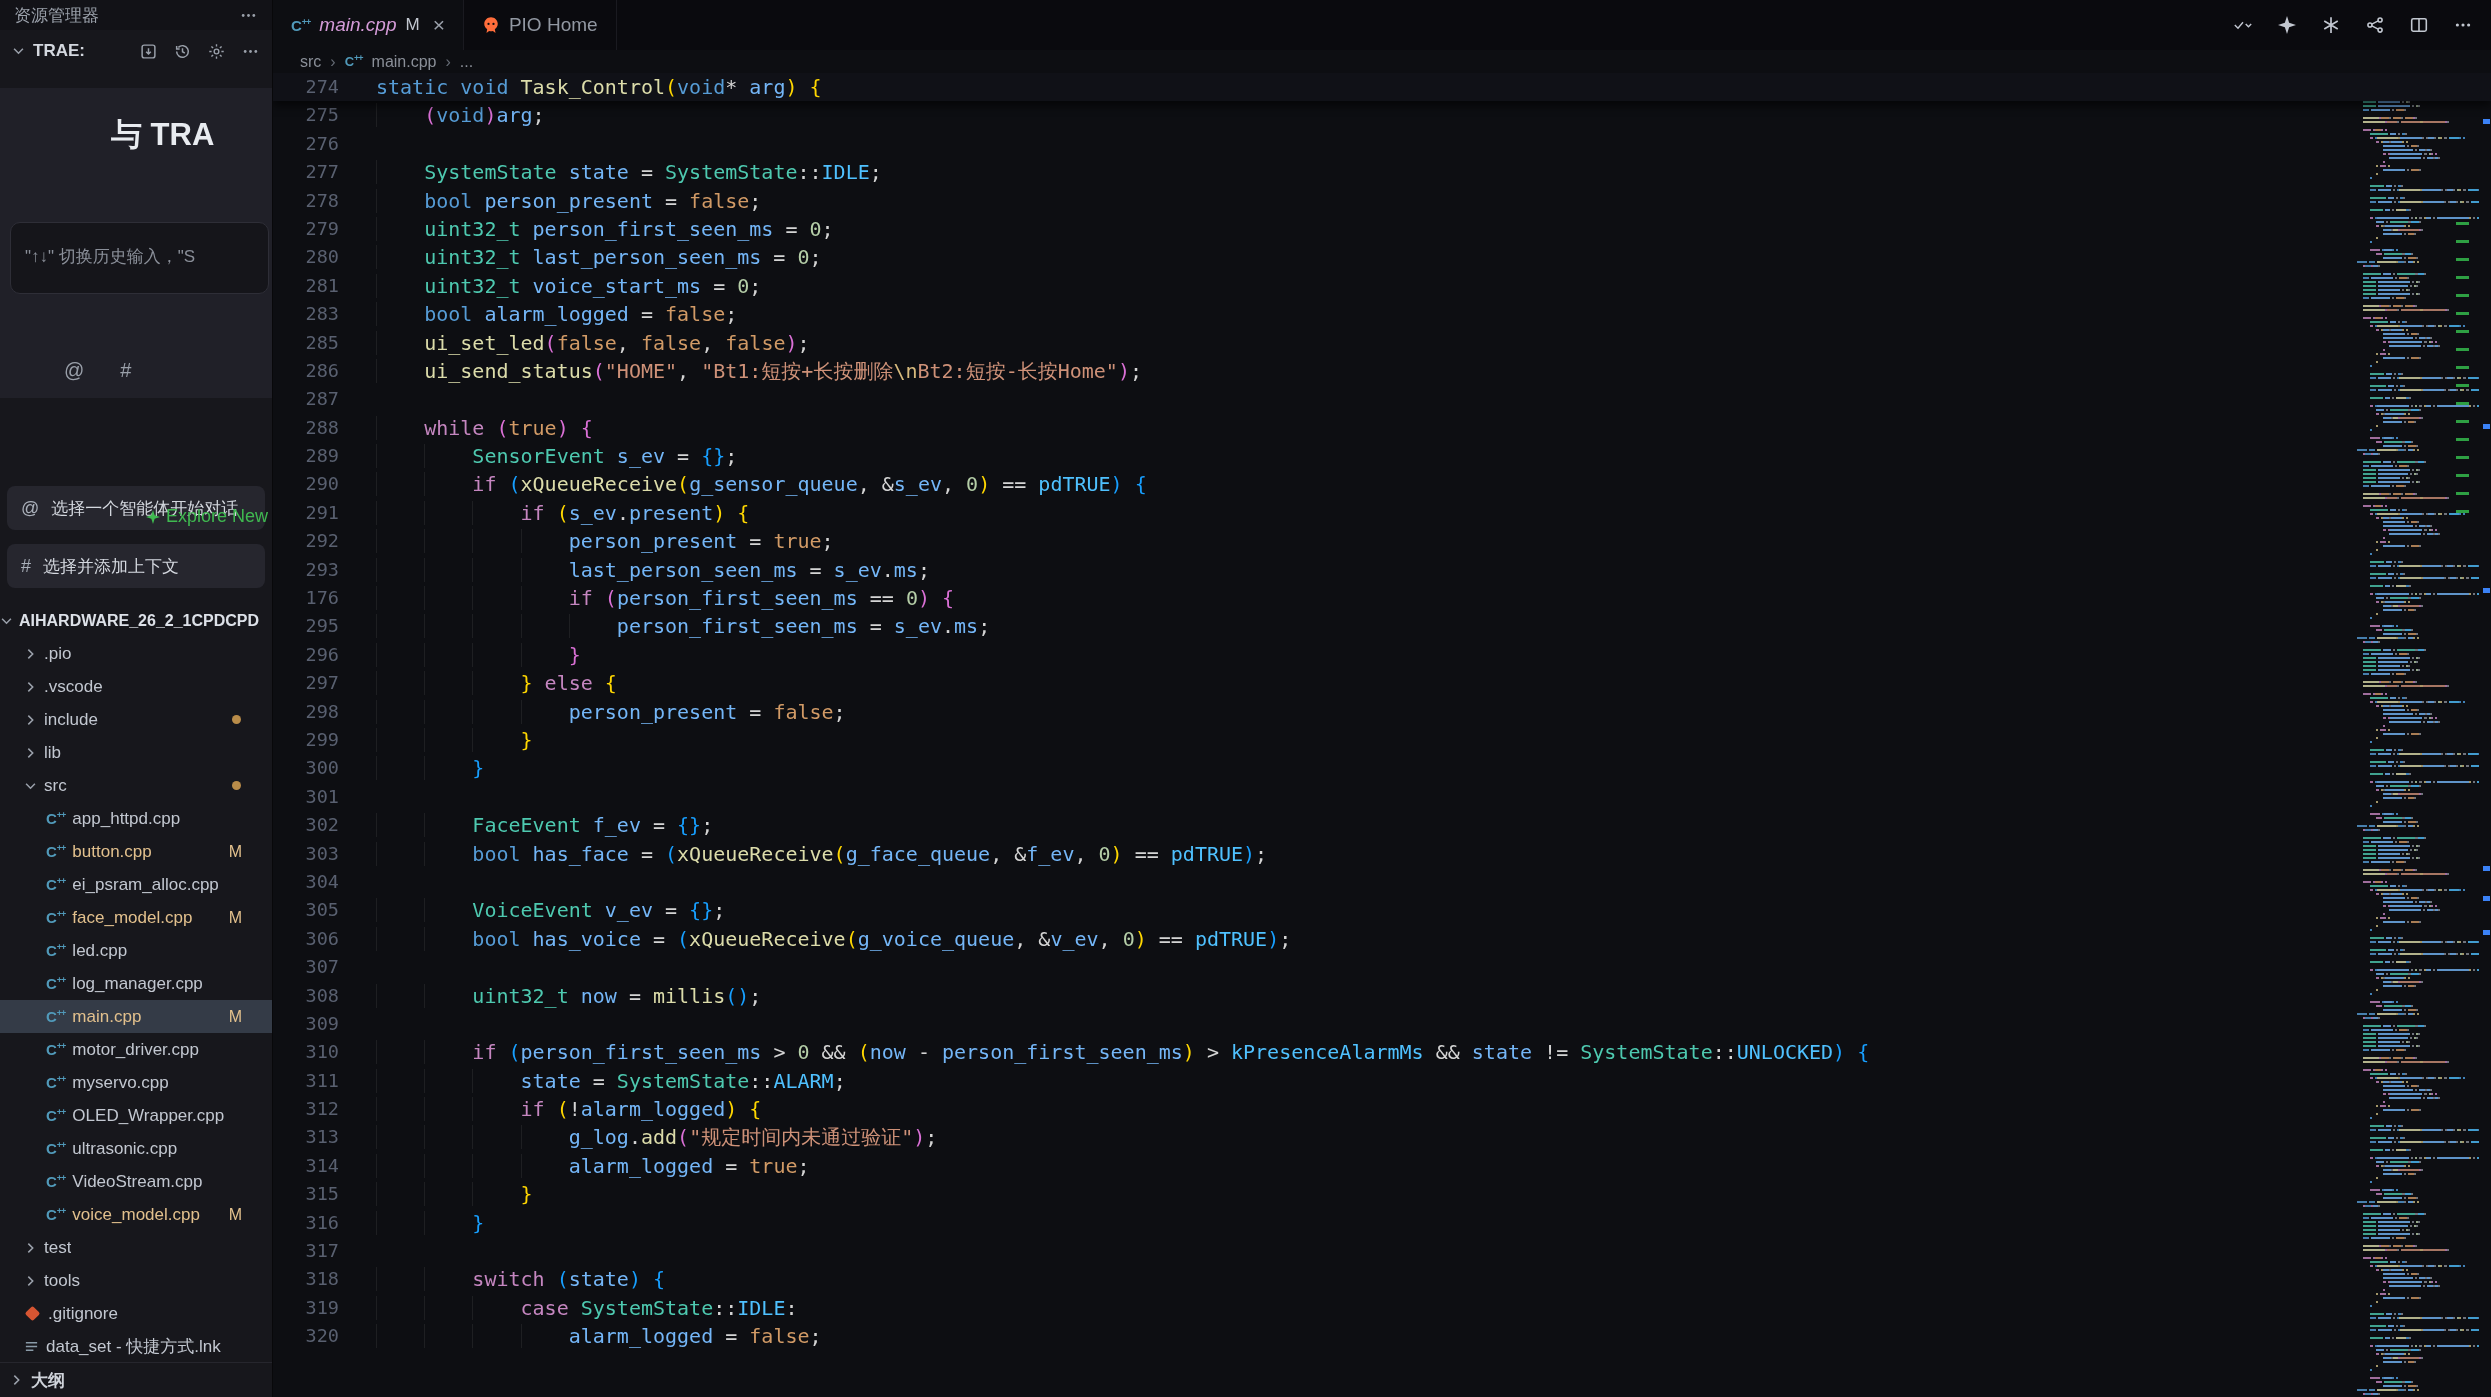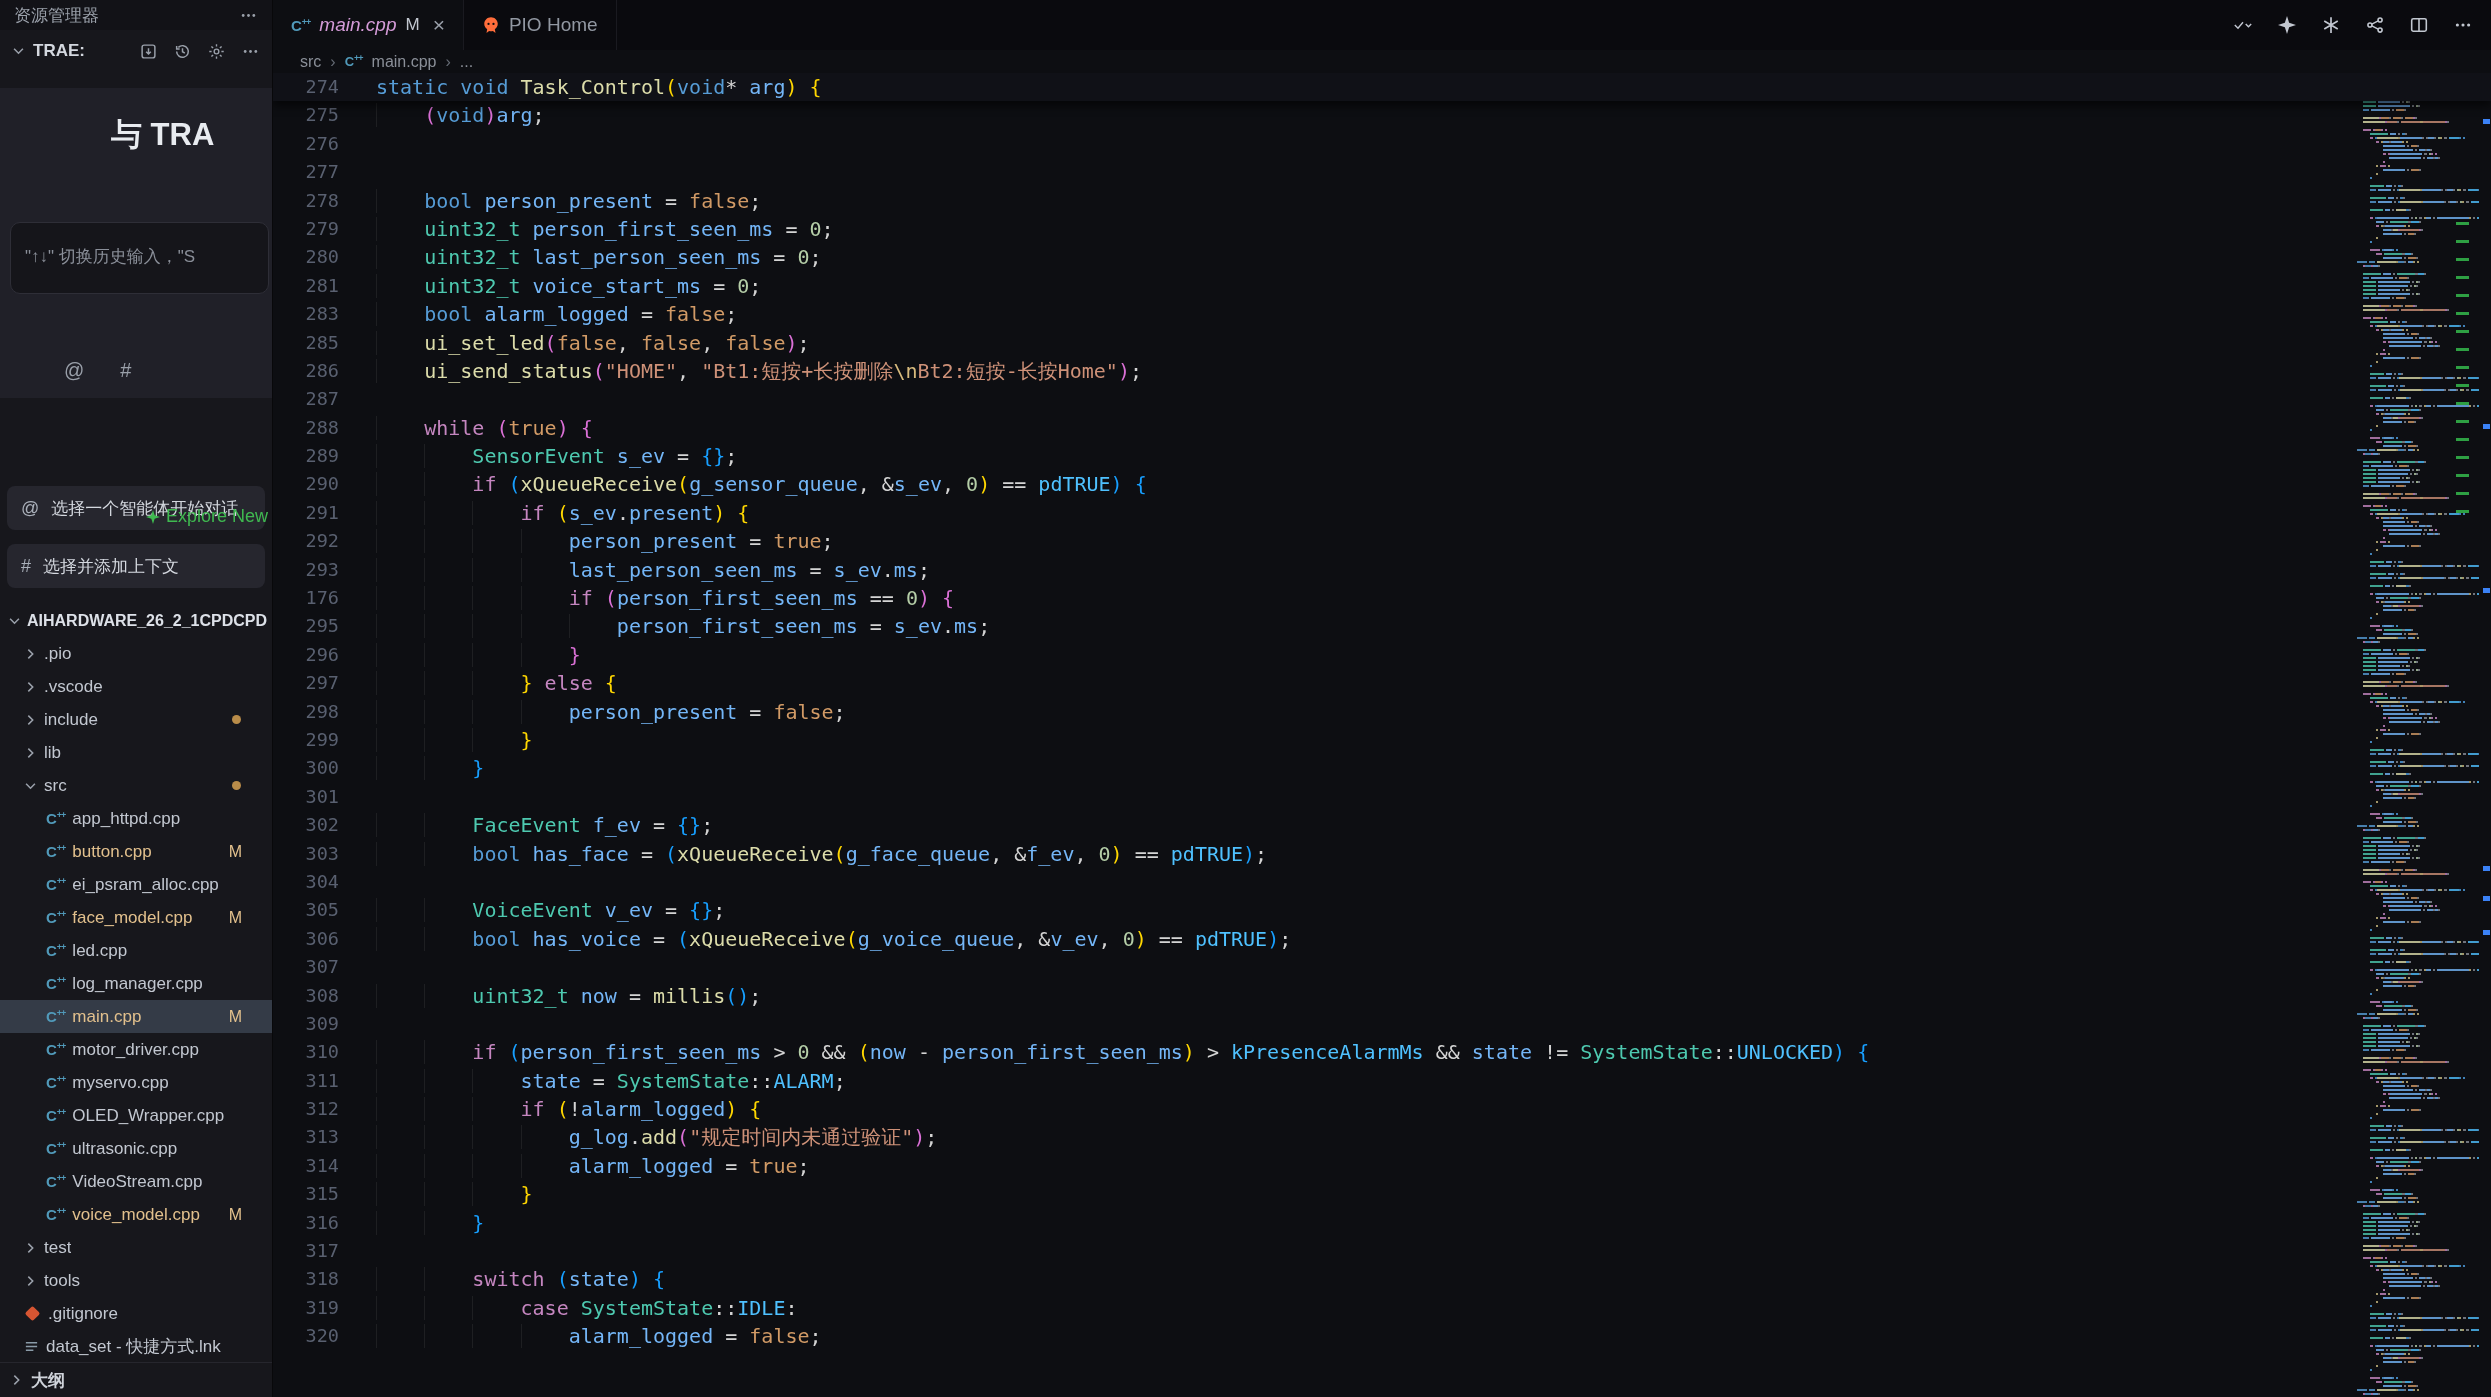--- a/index.html
+++ b/index.html
@@ -18,21 +18,21 @@
   .chat-tip{position:absolute;top:134px;left:10px;right:3px;height:72px;background:#15151A;border:1px solid #2E2E37;border-radius:10px;
             padding:22px 14px 0 14px;font-size:17px;color:#8A8F99;white-space:nowrap;overflow:hidden;box-sizing:border-box;}
   .chat-input-icons{position:absolute;left:64px;bottom:16px;display:flex;gap:36px;font-size:20px;color:#9AA0AA;}
   .chat-input-icons span{cursor:pointer;}
   .pick-row{position:absolute;left:7px;right:7px;height:44px;background:#26262E;border-radius:8px;display:flex;align-items:center;
             gap:12px;padding:0 14px;box-sizing:border-box;cursor:pointer;}
   .pick-ic{font-size:18px;color:#AAB0BA;flex:none;}
   .pick-label{font-size:17px;color:#D4D8DF;white-space:nowrap;overflow:hidden;}
   .explore-badge{position:absolute;top:506px;left:146px;display:flex;align-items:center;gap:6px;font-size:18px;color:#3FB950;
                  z-index:4;white-space:nowrap;cursor:pointer;}
-  .tree-root{position:absolute;top:604px;left:0;right:0;height:33px;display:flex;align-items:center;gap:6px;padding-left:8px;
+  .tree-root{position:absolute;top:604px;left:0;right:0;height:33px;display:flex;align-items:center;gap:6px;
              font-weight:bold;font-size:16px;color:#DDE1E8;cursor:pointer;}
   #tree{position:absolute;top:637px;left:0;right:0;}
   .tree-row{height:33px;display:flex;align-items:center;gap:7px;padding-left:24px;font-size:17px;color:#C2C7D0;position:relative;cursor:pointer;}
   .tree-row.depth1{padding-left:46px;}
   .tree-row.selected{background:#343B47;}
   .tree-row.modified .t-label{color:#E2C08D;}
   .t-label{white-space:nowrap;overflow:hidden;}
   .badge{position:absolute;right:30px;color:#E2C08D;font-size:16px;}
   .dot{position:absolute;right:31px;width:9px;height:9px;border-radius:50%;background:#B98C49;}
   .chev{width:13px;height:13px;display:flex;align-items:center;justify-content:center;color:#9AA0AA;flex:none;}
@@ -378,20 +378,21 @@
           <div class="code-row">
             <span class="ln">275</span>
             <span class="lc"><span class="ig">    </span><span class="tk-b2">(</span><span class="tk-k">void</span><span class="tk-b2">)</span><span class="tk-v">arg</span><span class="tk-p">;</span></span>
           </div>
           <div class="code-row">
             <span class="ln">276</span>
             <span class="lc"></span>
           </div>
           <div class="code-row">
             <span class="ln">277</span>
+            <span class="lc"><span class="ig">    </span><span class="tk-t">SystemState</span><span class="tk-p"> </span><span class="tk-v">state</span><span class="tk-p"> = </span><span class="tk-t">SystemState</span><span class="tk-p">::</span><span class="tk-C">IDLE</span><span class="tk-p">;</span></span>
           </div>
           <div class="code-row">
             <span class="ln">278</span>
             <span class="lc"><span class="ig">    </span><span class="tk-k">bool</span><span class="tk-p"> </span><span class="tk-v">person_present</span><span class="tk-p"> = </span><span class="tk-b">false</span><span class="tk-p">;</span></span>
           </div>
           <div class="code-row">
             <span class="ln">279</span>
             <span class="lc"><span class="ig">    </span><span class="tk-t">uint32_t</span><span class="tk-p"> </span><span class="tk-v">person_first_seen_ms</span><span class="tk-p"> = </span><span class="tk-n">0</span><span class="tk-p">;</span></span>
           </div>
           <div class="code-row">

